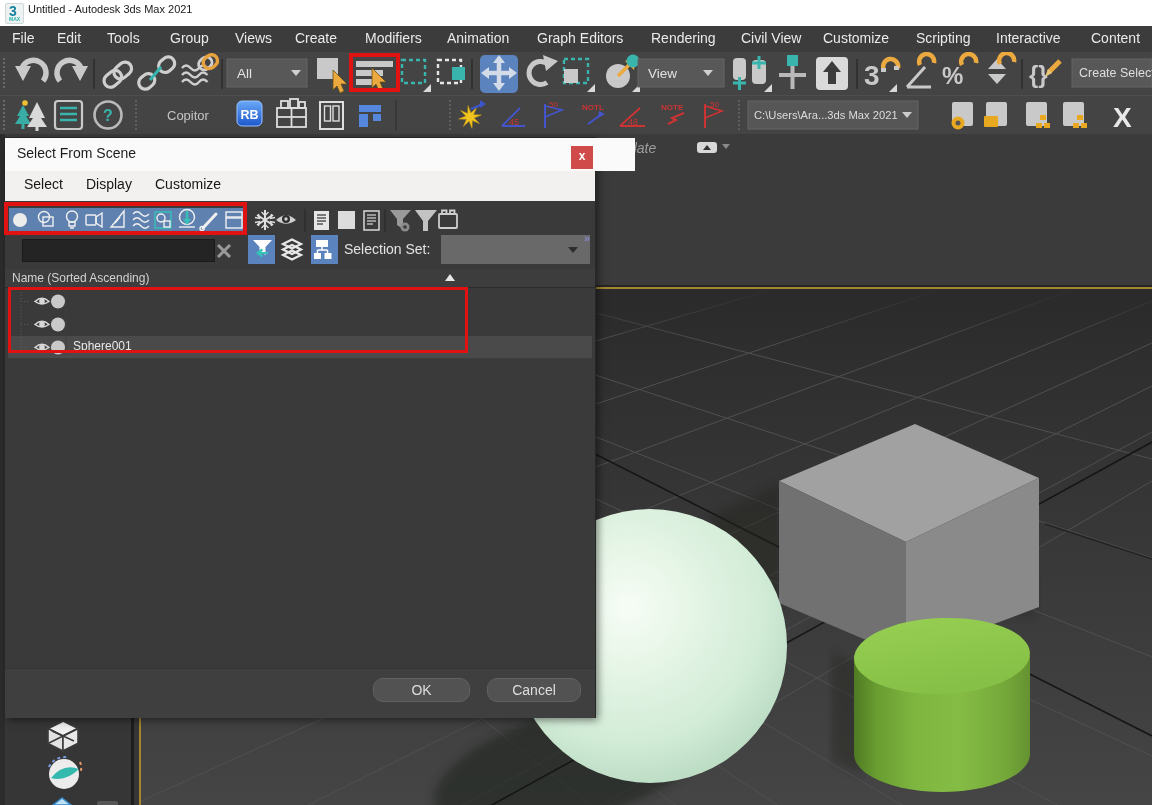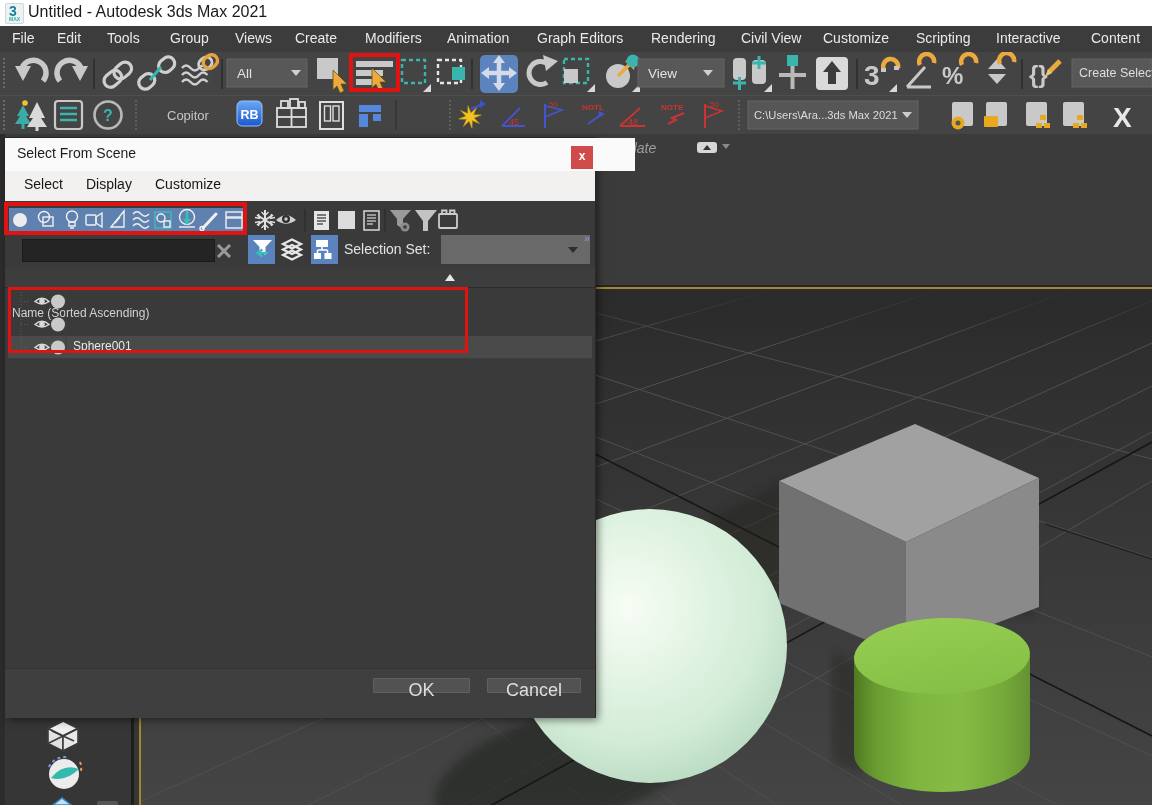--- a/index.html
+++ b/index.html
@@ -1,19 +1,19 @@
 <!DOCTYPE html>
 <html><head>
 <meta charset="utf-8">
 <style>
 html,body{margin:0;padding:0;}
 body{width:1152px;height:805px;overflow:hidden;font-family:"Liberation Sans",sans-serif;background:#333;position:relative;}
 .abs{position:absolute;}
 #titlebar{left:0;top:0;width:1152px;height:26px;background:#fff;}
-#titlebar .t{position:absolute;left:28px;top:3px;font-size:16px;color:#1a1a1a;}
+#titlebar .t{position:absolute;left:28px;top:3px;font-size:11px;color:#1a1a1a;}
 #logo{position:absolute;left:5px;top:3px;width:17px;height:19px;background:#eef2f2;border:1px solid #d0d8d8;border-radius:2px;}
 #logo .n3{position:absolute;left:3px;top:-1px;font-size:14px;font-weight:bold;color:#15809c;}
 #logo .mx{position:absolute;left:3px;top:12px;font-size:5px;font-weight:bold;color:#2ab5ad;}
 #menubar{left:0;top:26px;width:1152px;height:26px;background:#3c3c3c;}
 #menubar span{position:absolute;top:4px;font-size:14px;color:#eaeaea;}
 #tb1{left:0;top:52px;width:1152px;height:43px;background:#444444;}
 #tb2{left:0;top:95px;width:1152px;height:38px;background:#444444;border-top:1px solid #4e4e4e;}
 #ribbon{left:0;top:133px;width:1152px;height:154px;background:#3b3b3b;}
 #pop{position:absolute;left:601px;top:140px;font-size:14px;color:#9d9d9d;font-style:italic;}
 #popbtn{position:absolute;left:697px;top:142px;width:20px;height:11px;background:#d8d8d8;border-radius:3px;}
@@ -31,26 +31,26 @@
 #dlgtools{position:absolute;left:0;top:63px;width:100%;height:35px;background:#3a3a3a;}
 #bluestrip{position:absolute;left:4px;top:70px;width:237px;height:24px;background:#5f81b0;}
 #srow{position:absolute;left:12px;top:98px;width:100%;height:32px;padding-left:37px;}
 #sinput{position:absolute;left:5px;top:3px;width:193px;height:23px;background:#242424;border:1px solid #1a1a1a;box-sizing:border-box;}
 .bluebtn{position:absolute;top:-1px;width:27px;height:29px;background:#5b83bd;}
 #ssetlbl{position:absolute;left:327px;top:5px;font-size:14px;color:#e3e3e3;}
 #ssetdd{position:absolute;left:424px;top:-1px;width:149px;height:29px;background:#696969;}
 #ssetdd:after{content:"";position:absolute;right:12px;top:12px;width:0;height:0;border-left:5px solid transparent;border-right:5px solid transparent;border-top:6px solid #2e2e2e;}
 #chev{position:absolute;left:579px;top:94px;font-size:11px;color:#8585c8;font-weight:bold;}
 #lhead{position:absolute;left:0;top:131px;width:100%;height:18px;background:#3d3d3d;border-bottom:1px solid #2c2c2c;}
-#lhead .t{position:absolute;left:7px;top:2px;font-size:12px;color:#d2d2d2;margin-top:35px;}
+#lhead .t{position:absolute;left:7px;top:2px;font-size:12px;color:#d2d2d2;}
 #lhead .tri{position:absolute;left:440px;top:5px;width:0;height:0;border-left:5px solid transparent;border-right:5px solid transparent;border-bottom:7px solid #e8e8e8;}
 .lrow{position:absolute;left:3px;width:584px;height:22px;background:#4a4a4a;border-bottom:1px solid #3d3d3d;}
 .lrow .nm{position:absolute;left:65px;top:3px;font-size:12px;color:#e8e8e8;}
 #btnrow{position:absolute;left:0;top:530px;width:100%;height:49px;background:#3f3f3f;border-top:1px solid #343434;}
-.dbtn{position:absolute;top:9px;height:15px;background:#525252;border:1px solid #616161;box-sizing:border-box;color:#dedede;font-size:18px;text-align:center;line-height:22px;border-radius:1px;}
+.dbtn{position:absolute;top:9px;height:24px;background:#525252;border:1px solid #616161;box-sizing:border-box;color:#dedede;font-size:14px;text-align:center;line-height:22px;border-radius:10px;}
 .redbox{position:absolute;border:4px solid #e01212;box-sizing:border-box;z-index:50;}
 </style>
 </head>
 <body>
 
 <div class="abs" id="ribbon"></div>
 <div class="abs" id="leftpanel"><svg width="139" height="518">
   <g stroke="#3c3c3c" stroke-width="1.6">
     <polygon points="63,434 78,441.5 63,449 48,441.5" fill="#efefef"></polygon>
     <polygon points="48,441.5 63,449 63,464 48,456.5" fill="#e2e2e2"></polygon>

